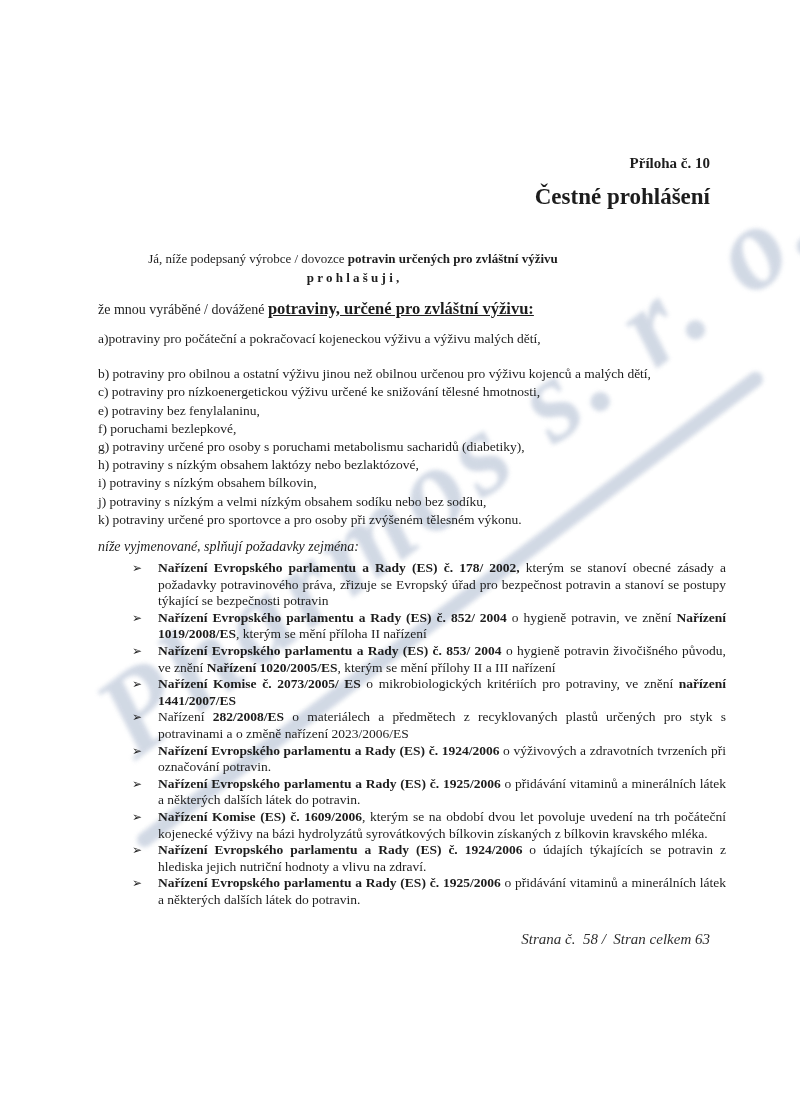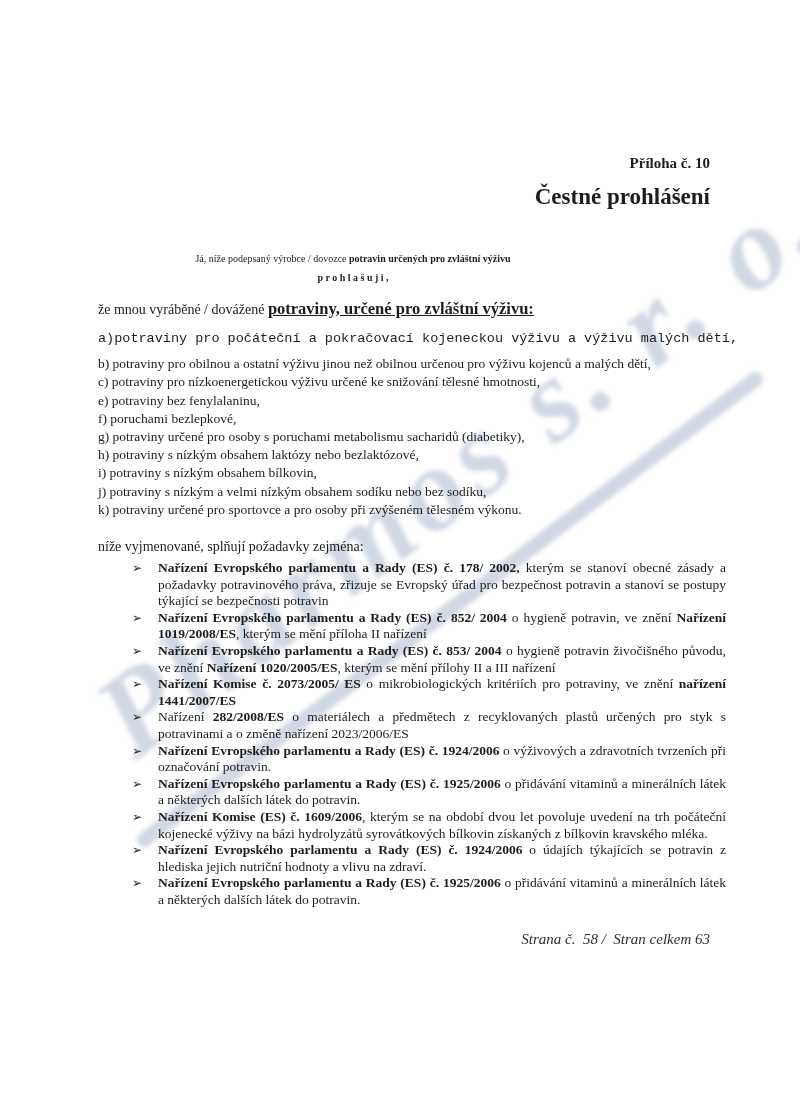--- a/index.html
+++ b/index.html
@@ -23,30 +23,30 @@
     position:absolute;left:60px;top:602px;width:780px;height:15px;
     border-radius:8px;transform:rotate(-37deg);transform-origin:center;
     filter:blur(2px);opacity:.9;pointer-events:none;
   }
 
   .annex{position:absolute;top:155px;left:0;width:710px;text-align:right;
          font-weight:bold;font-size:15px;}
   .title{position:absolute;top:184px;left:0;width:710px;text-align:right;
          font-weight:bold;font-size:23px;}
   .intro{position:absolute;top:249px;left:0;width:706px;text-align:center;
-         font-size:10px;line-height:19px;}
+         font-size:13px;line-height:19px;}
   .intro .b{font-weight:bold;}
   .lead{position:absolute;top:299px;left:98px;font-size:14px;}
   .lead .big{font-weight:bold;font-size:16.5px;text-decoration:underline;text-align:center;}
 
   .items{position:absolute;top:330px;left:98px;width:660px;font-size:13.5px;}
   .item{line-height:18.2px;white-space:nowrap;}
-  .item.first{margin-bottom:7px;font-family:Liberation Mono, monospace;}
+  .item.first{margin-bottom:17px;}
 
-  .req-intro{position:absolute;top:539px;left:98px;font-size:14px;}
+  .req-intro{position:absolute;top:539px;left:98px;font-size:14px;font-style:italic;}
 
   .bullets{position:absolute;top:560px;left:132px;width:594px;
            font-size:13.5px;line-height:16.6px;}
   .bullet{position:relative;padding-left:26px;text-align:justify;}
   .bullet .arrow{position:absolute;left:0;top:0;font-size:12px;}
   .b{font-weight:bold;}
 
   .footer{position:absolute;top:931px;left:0;width:710px;text-align:right;
           font-style:italic;font-size:15px;color:#2e2e2e;white-space:pre;font-family:Liberation Serif, serif;}
 </style>

